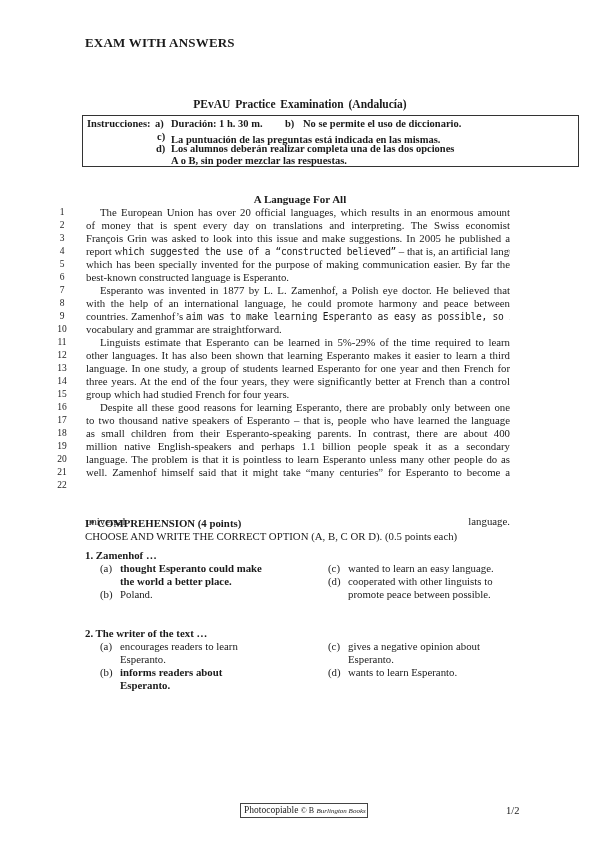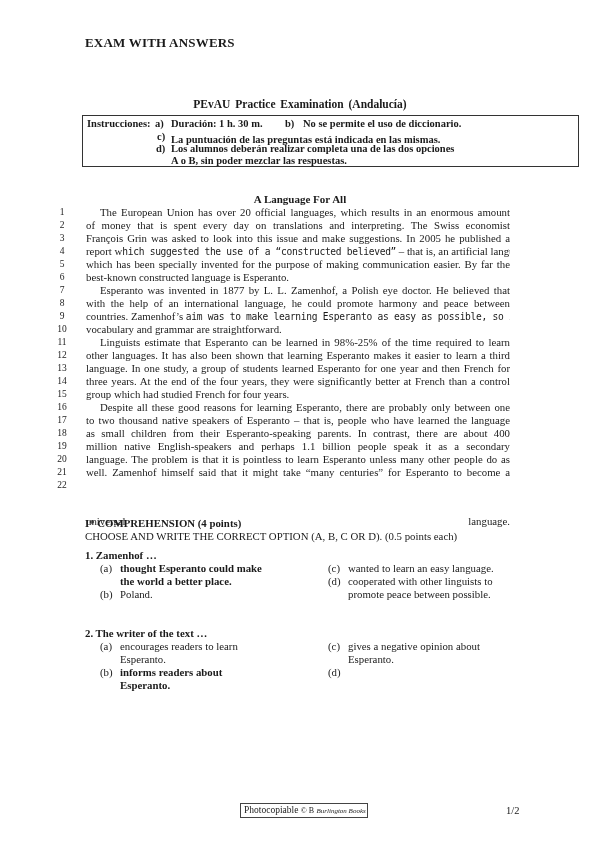--- a/index.html
+++ b/index.html
@@ -168,21 +168,21 @@
   <div class="line-num" style="top:298px;">8</div>
   <div class="text-line" style="top:297px;"><span>with the help of an international language, he could promote harmony and peace between</span></div>
 
   <div class="line-num" style="top:311px;">9</div>
   <div class="text-line" style="top:310px;"><span>countries. Zamenhof’s </span><span class="alt">aim was to make learning Esperanto as easy as possible, so its</span></div>
 
   <div class="line-num" style="top:324px;">10</div>
   <div class="text-line last" style="top:323px;"><span>vocabulary and grammar are straightforward.</span></div>
 
   <div class="line-num" style="top:337px;">11</div>
-  <div class="text-line indent" style="top:336px;"><span>Linguists estimate that Esperanto can be learned in 98%-25% of the time required to learn</span></div>
+  <div class="text-line indent" style="top:336px;"><span>Linguists estimate that Esperanto can be learned in 5%-29% of the time required to learn</span></div>
 
   <div class="line-num" style="top:350px;">12</div>
   <div class="text-line" style="top:349px;"><span>other languages. It has also been shown that learning Esperanto makes it easier to learn a third</span></div>
 
   <div class="line-num" style="top:363px;">13</div>
   <div class="text-line" style="top:362px;"><span>language. In one study, a group of students learned Esperanto for one year and then French for</span></div>
 
   <div class="line-num" style="top:376px;">14</div>
   <div class="text-line" style="top:375px;"><span>three years. At the end of the four years, they were significantly better at French than a control</span></div>
 
@@ -253,20 +253,21 @@
     <span class="opt-text">informs readers about</span>
     <span class="opt-text">Esperanto.</span>
   </div>
   <div class="opt" style="left:328px; top:640px; width:200px;">
     <span class="opt-letter">(c)</span>
     <span class="opt-text">gives a negative opinion about</span>
     <span class="opt-text">Esperanto.</span>
   </div>
   <div class="opt" style="left:328px; top:666px; width:200px;">
     <span class="opt-letter">(d)</span>
+    <span class="opt-text">wants to learn Esperanto.</span>
   </div>
 </div>
 
 <div class="abs footer-box">
   <span>Photocopiable</span>
   <span style="font-size:8px;">© B</span>
   <span class="pub">Burlington Books</span>
 </div>
 <div class="abs page-num">1/2</div>
 

